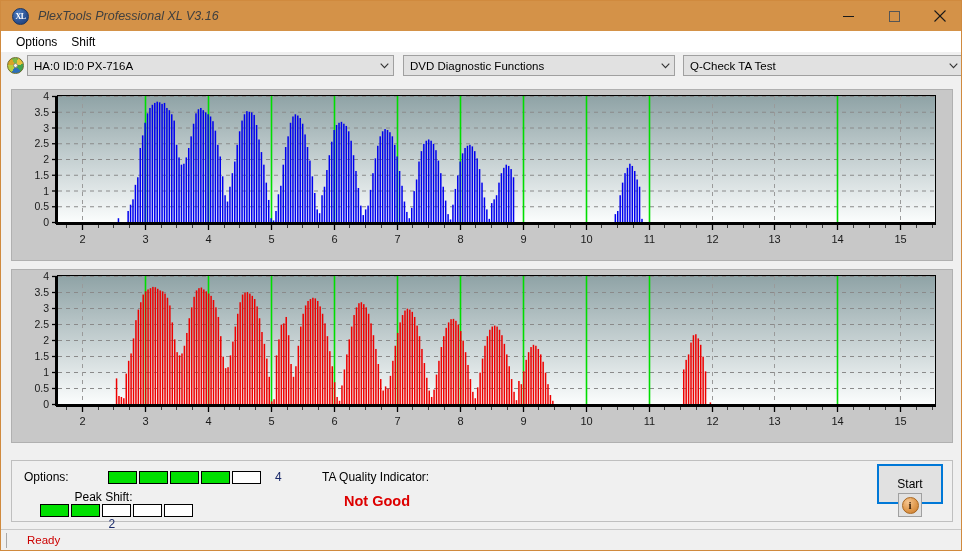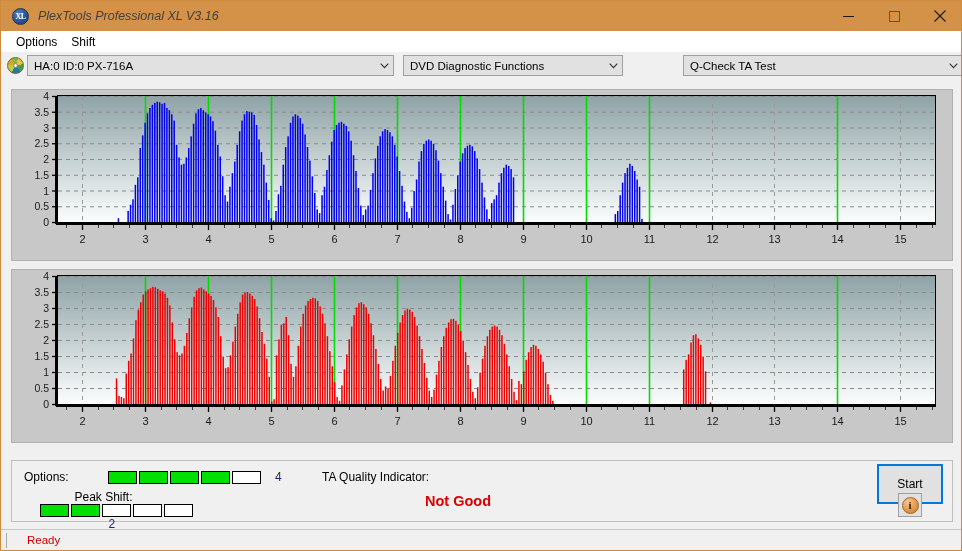--- a/index.html
+++ b/index.html
@@ -117,21 +117,21 @@
   }
   .combo .arrow {
     width: 18px;
     height: 19px;
     display: flex;
     align-items: center;
     justify-content: center;
     flex: 0 0 18px;
   }
   #combo-drive { left: 26px; width: 367px; }
-  #combo-func  { left: 402px; width: 220px; }
+  #combo-func  { left: 402px; width: 272px; }
   #combo-test  { left: 682px; width: 280px; }
 
   .drive-icon {
     position: absolute;
     left: 6px; top: 5px;
     width: 17px; height: 17px;
     border-radius: 50%;
     background:
       conic-gradient(from 20deg,
         #e8c33a 0deg 60deg,
@@ -223,21 +223,20 @@
     color: #000000;
     white-space: nowrap;
   }
   .ta-value {
     margin-top: 9px;
     margin-left: 22px;
     font-size: 14.5px;
     font-weight: bold;
     color: #dd0000;
     white-space: nowrap;
-    text-align: center;
   }
   #start-button {
     position: absolute;
     left: 865px;
     top: 3px;
     width: 66px;
     height: 40px;
     background: #e1e1e1;
     border: 2px solid #0078d7;
     box-sizing: border-box;

